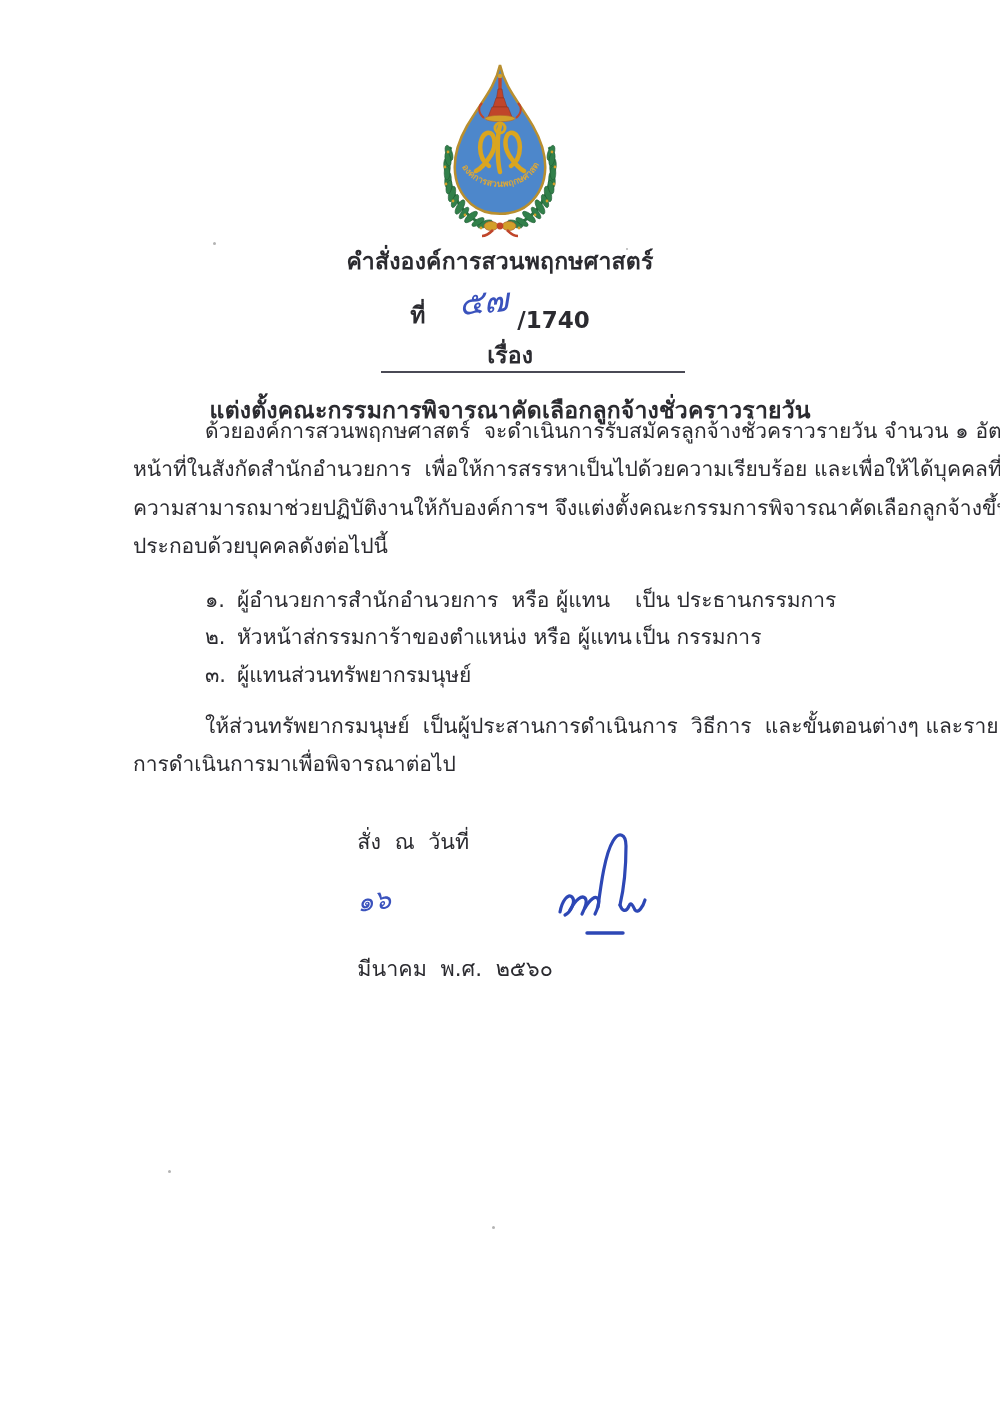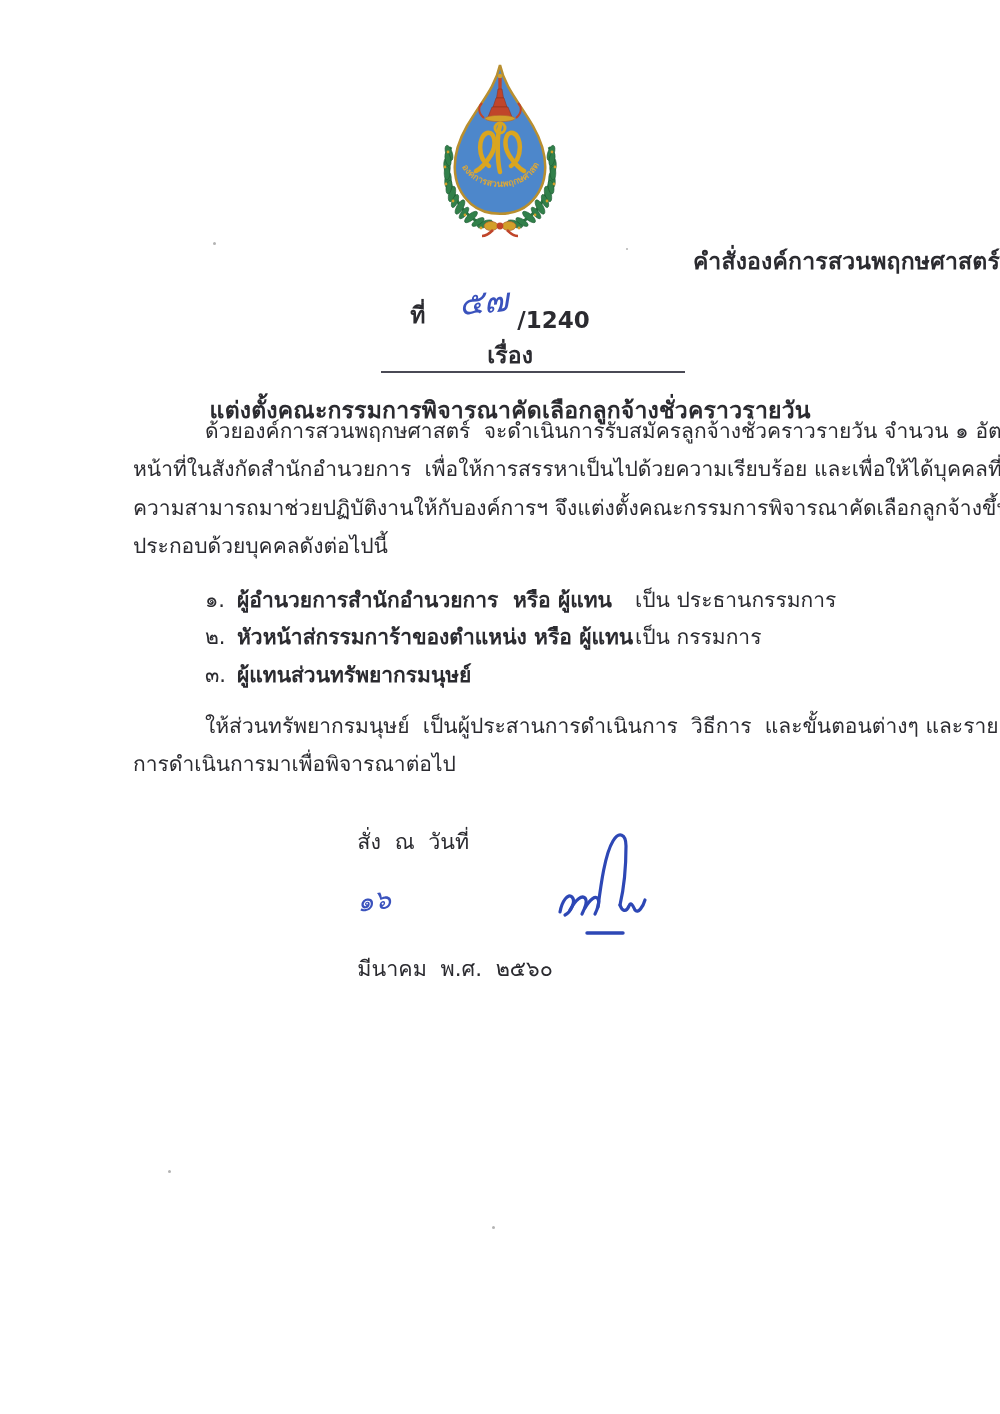--- a/index.html
+++ b/index.html
@@ -8,34 +8,34 @@
     position:relative;
     width:1000px; height:1414px;
     background:#ffffff;
     margin:0 auto;
     overflow:hidden;
     font-family:"DejaVu Sans","Liberation Sans",sans-serif;
     color:#2b2b30;
   }
   .abs { position:absolute; }
   .center-line { left:0; width:1000px; text-align:center; white-space:pre; }
-  .title-text { font-size:23px; font-weight:600; letter-spacing:0.2px;text-align:right; }
+  .title-text { font-size:23px; font-weight:600; letter-spacing:0.2px; }
   .body-line { font-size:21px; font-weight:500; white-space:pre; line-height:38.4px; }
   .indent { padding-left:72px; }
   .hand { color:#3a52bd; font-style:italic; display:inline-block; }
   .hand-num { font-size:33px; transform:rotate(-5deg) translateY(-5px); font-weight:500; }
   .hand-date { font-size:27px; transform:rotate(-7deg) translateY(-4px); font-weight:500; }
   .numline { top:280px; display:flex; justify-content:center; align-items:flex-end; width:1000px; left:0; gap:0; }
   .numline .piece { font-size:23px; font-weight:600; }
   .subject-row { top:318px; }
   .divider { left:381px; top:371px; width:304px; height:2px; background:#4a4a55; }
   .committee { left:205px; top:583px; width:740px; }
   .committee .row { position:relative; height:37.3px; }
   .committee .num { display:inline-block; width:32px; font-size:21px; font-weight:500; }
-  .committee .name { font-size:21px; font-weight:700; white-space:pre; }
+  .committee .name { font-size:21px; font-weight:400; white-space:pre; }
   .committee .role { position:absolute; left:430px; top:0; font-size:21px; font-weight:500; white-space:pre;text-align:center; }
   .closing-line { left:330px; top:799px; font-size:21.5px; font-weight:500; white-space:pre; }
   .sig-block { left:380px; top:945px; width:430px; text-align:center; }
   .sig-name { font-size:21px; font-weight:500; white-space:pre; }
   .sig-title { font-size:21px; font-weight:500; margin-top:14px; white-space:pre; }
   .speck { background:#8a8a8a; border-radius:50%; opacity:0.65; }
 </style>
 </head>
 <body>
 
@@ -132,21 +132,21 @@
     </g>
   </svg>
 
   <div class="abs center-line title-text" style="top:243px;">คำสั่งองค์การสวนพฤกษศาสตร์</div>
 
   <div class="abs numline">
     <span class="piece">ที่</span>
     <span style="display:inline-block;width:34px;"></span>
     <span class="hand hand-num">๕๗</span>
     <span style="display:inline-block;width:8px;"></span>
-    <span class="piece">/1240</span>
+    <span class="piece">/1740</span>
   </div>
 
   <div class="abs center-line subject-row">
     <span class="title-text">เรื่อง</span>
     <span style="display:inline-block;width:18px;"></span>
     <span class="title-text">แต่งตั้งคณะกรรมการพิจารณาคัดเลือกลูกจ้างชั่วคราวรายวัน</span>
   </div>
 
   <div class="abs divider"></div>
 

